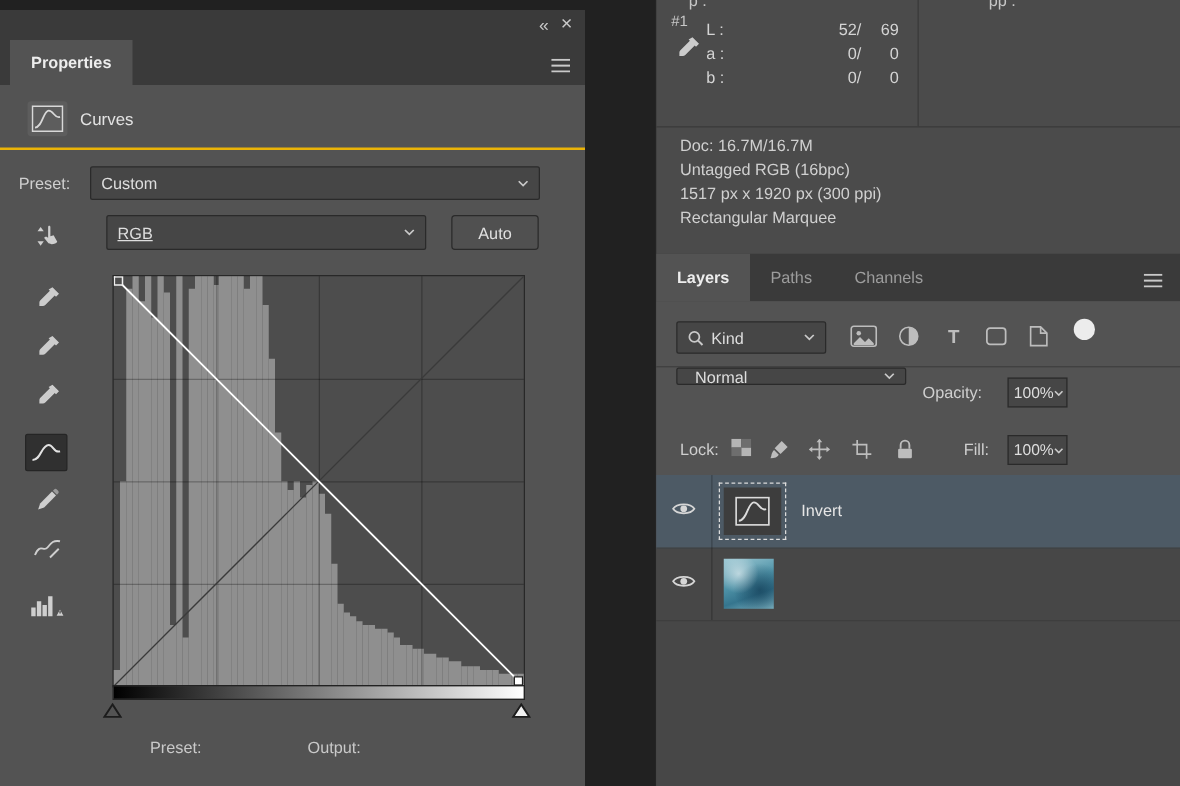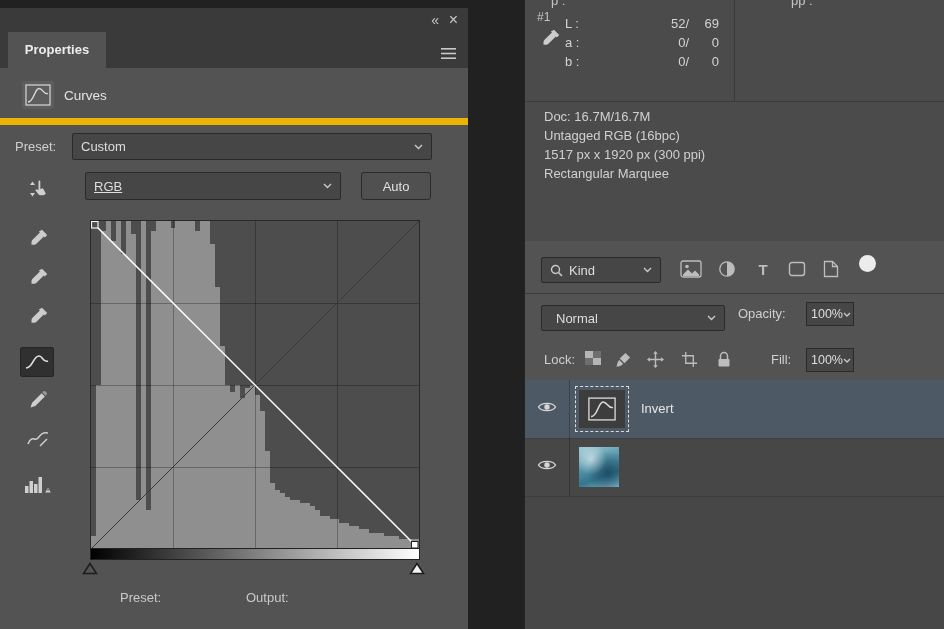--- a/index.html
+++ b/index.html
@@ -10,21 +10,21 @@
   .props-panel{position:absolute;left:0;top:8px;width:468px;height:621px;background:#535353;}
   .titlebar{position:absolute;top:0;left:0;right:0;height:24px;background:#3a3a3a;}
   .tb-btn{position:absolute;top:2px;font-size:14px;color:#c9c9c9;line-height:20px;}
   .tb-collapse{right:30px;letter-spacing:-1px;}
   .tb-close{right:10px;font-size:16px;}
   .tabrow{position:absolute;top:24px;left:0;right:0;height:36px;background:#3a3a3a;}
   .tab-active{position:absolute;left:8px;top:0;width:98px;height:36px;background:#535353;color:#ededed;
     font-size:13px;font-weight:600;line-height:36px;text-align:center;}
   .panel-menu{position:absolute;right:12px;top:13px;}
 
-  .adj-header{position:absolute;top:66px;left:0;right:0;height:44px;border-bottom:7px solid #eab308;}
+  .adj-header{position:absolute;top:66px;left:0;right:0;height:44px;border-bottom:2px solid #eab308;}
   .adj-icon{position:absolute;left:22px;top:7px;width:32px;height:28px;background:#5d5d5d;border-radius:3px;
     display:flex;align-items:center;justify-content:center;}
   .adj-title{position:absolute;left:64px;top:0;line-height:44px;font-size:13.5px;color:#e3e3e3;}
 
   .preset-label{position:absolute;left:15px;top:125px;line-height:27px;font-size:13px;color:#cfcfcf;}
   .dd{box-sizing:border-box;position:absolute;background:#464646;border:1px solid #2a2a2a;border-radius:2px;
     display:flex;align-items:center;padding:0 8px;font-size:13px;color:#dedede;}
   .dd .chev{margin-left:auto;display:flex;}
   .preset-dd{left:72px;top:125px;width:360px;height:27px;}
   .channel-dd{left:85px;top:164px;width:256px;height:28px;text-decoration:underline;}
@@ -82,21 +82,21 @@
   .filter-row{position:absolute;left:0;right:0;top:241px;height:53px;background:#535353;
     border-bottom:1px solid #3c3c3c;box-sizing:border-box;}
   .kind-dd{left:16px;top:16px;width:120px;height:26px;}
   .kind-dd .mag{margin-right:6px;display:flex;}
   .ficon{position:absolute;top:15px;width:28px;height:26px;display:flex;align-items:center;justify-content:center;}
   .f1{left:152px}.f2{left:188px}.f3{left:224px}.f4{left:258px}.f5{left:292px}
   .type-glyph{font-size:15px;font-weight:700;color:#bdbdbd;}
   .ftoggle{position:absolute;left:334px;top:14px;width:17px;height:17px;border-radius:50%;background:#ececec;}
 
   .blend-row{position:absolute;left:0;right:0;top:294px;height:46px;background:#535353;}
-  .blend-dd{left:16px;top:11px;width:184px;height:26px;padding-left:14px;}
+  .blend-dd{left:16px;top:0;width:184px;height:14px;padding-left:14px;}
   .row-label{position:absolute;font-size:13px;color:#cfcfcf;line-height:26px;}
   .opacity-label{left:213px;top:7px;}
   .valbox{position:absolute;box-sizing:border-box;width:48px;height:24px;background:#464646;
     border:1px solid #2a2a2a;display:flex;align-items:center;font-size:12.5px;color:#dedede;padding:0 4px;}
   .valbox .chev{margin-left:auto;display:flex;}
   .opacity-box{left:281px;top:8px;}
 
   .lock-row{position:absolute;left:0;right:0;top:340px;height:40px;background:#535353;}
   .lock-label{left:19px;top:7px;}
   .lkicon{position:absolute;top:11px;display:flex;}
@@ -346,20 +346,32 @@
     </div>
     <div class="vdiv"></div>
     <div class="hdiv"></div>
     <div class="doc-block">
       <div>Doc: 16.7M/16.7M</div>
       <div>Untagged RGB (16bpc)</div>
       <div>1517 px x 1920 px (300 ppi)</div>
       <div>Rectangular Marquee</div>
     </div>
 
+    <div class="layers-tabs">
+      <div class="ltab ltab-active lt0">Layers</div>
+      <div class="ltab lt1">Paths</div>
+      <div class="ltab lt2">Channels</div>
+      <span class="layers-menu">
+        <svg width="15" height="11" viewBox="0 0 15 11" fill="#c9c9c9">
+            <rect y="0" width="15" height="1.6"></rect>
+            <rect y="4.7" width="15" height="1.6"></rect>
+            <rect y="9.4" width="15" height="1.6"></rect>
+          </svg>
+      </span>
+    </div>
 
     <div class="filter-row">
       <div class="dd kind-dd">
         <span class="mag">
           <svg width="13" height="13" viewBox="0 0 13 13">
               <circle cx="5.5" cy="5.5" r="4" fill="none" stroke="#c9c9c9" stroke-width="1.4"></circle>
               <path d="M8.5 8.5L12 12" stroke="#c9c9c9" stroke-width="1.6"></path>
             </svg>
         </span>
         <span>Kind</span>

